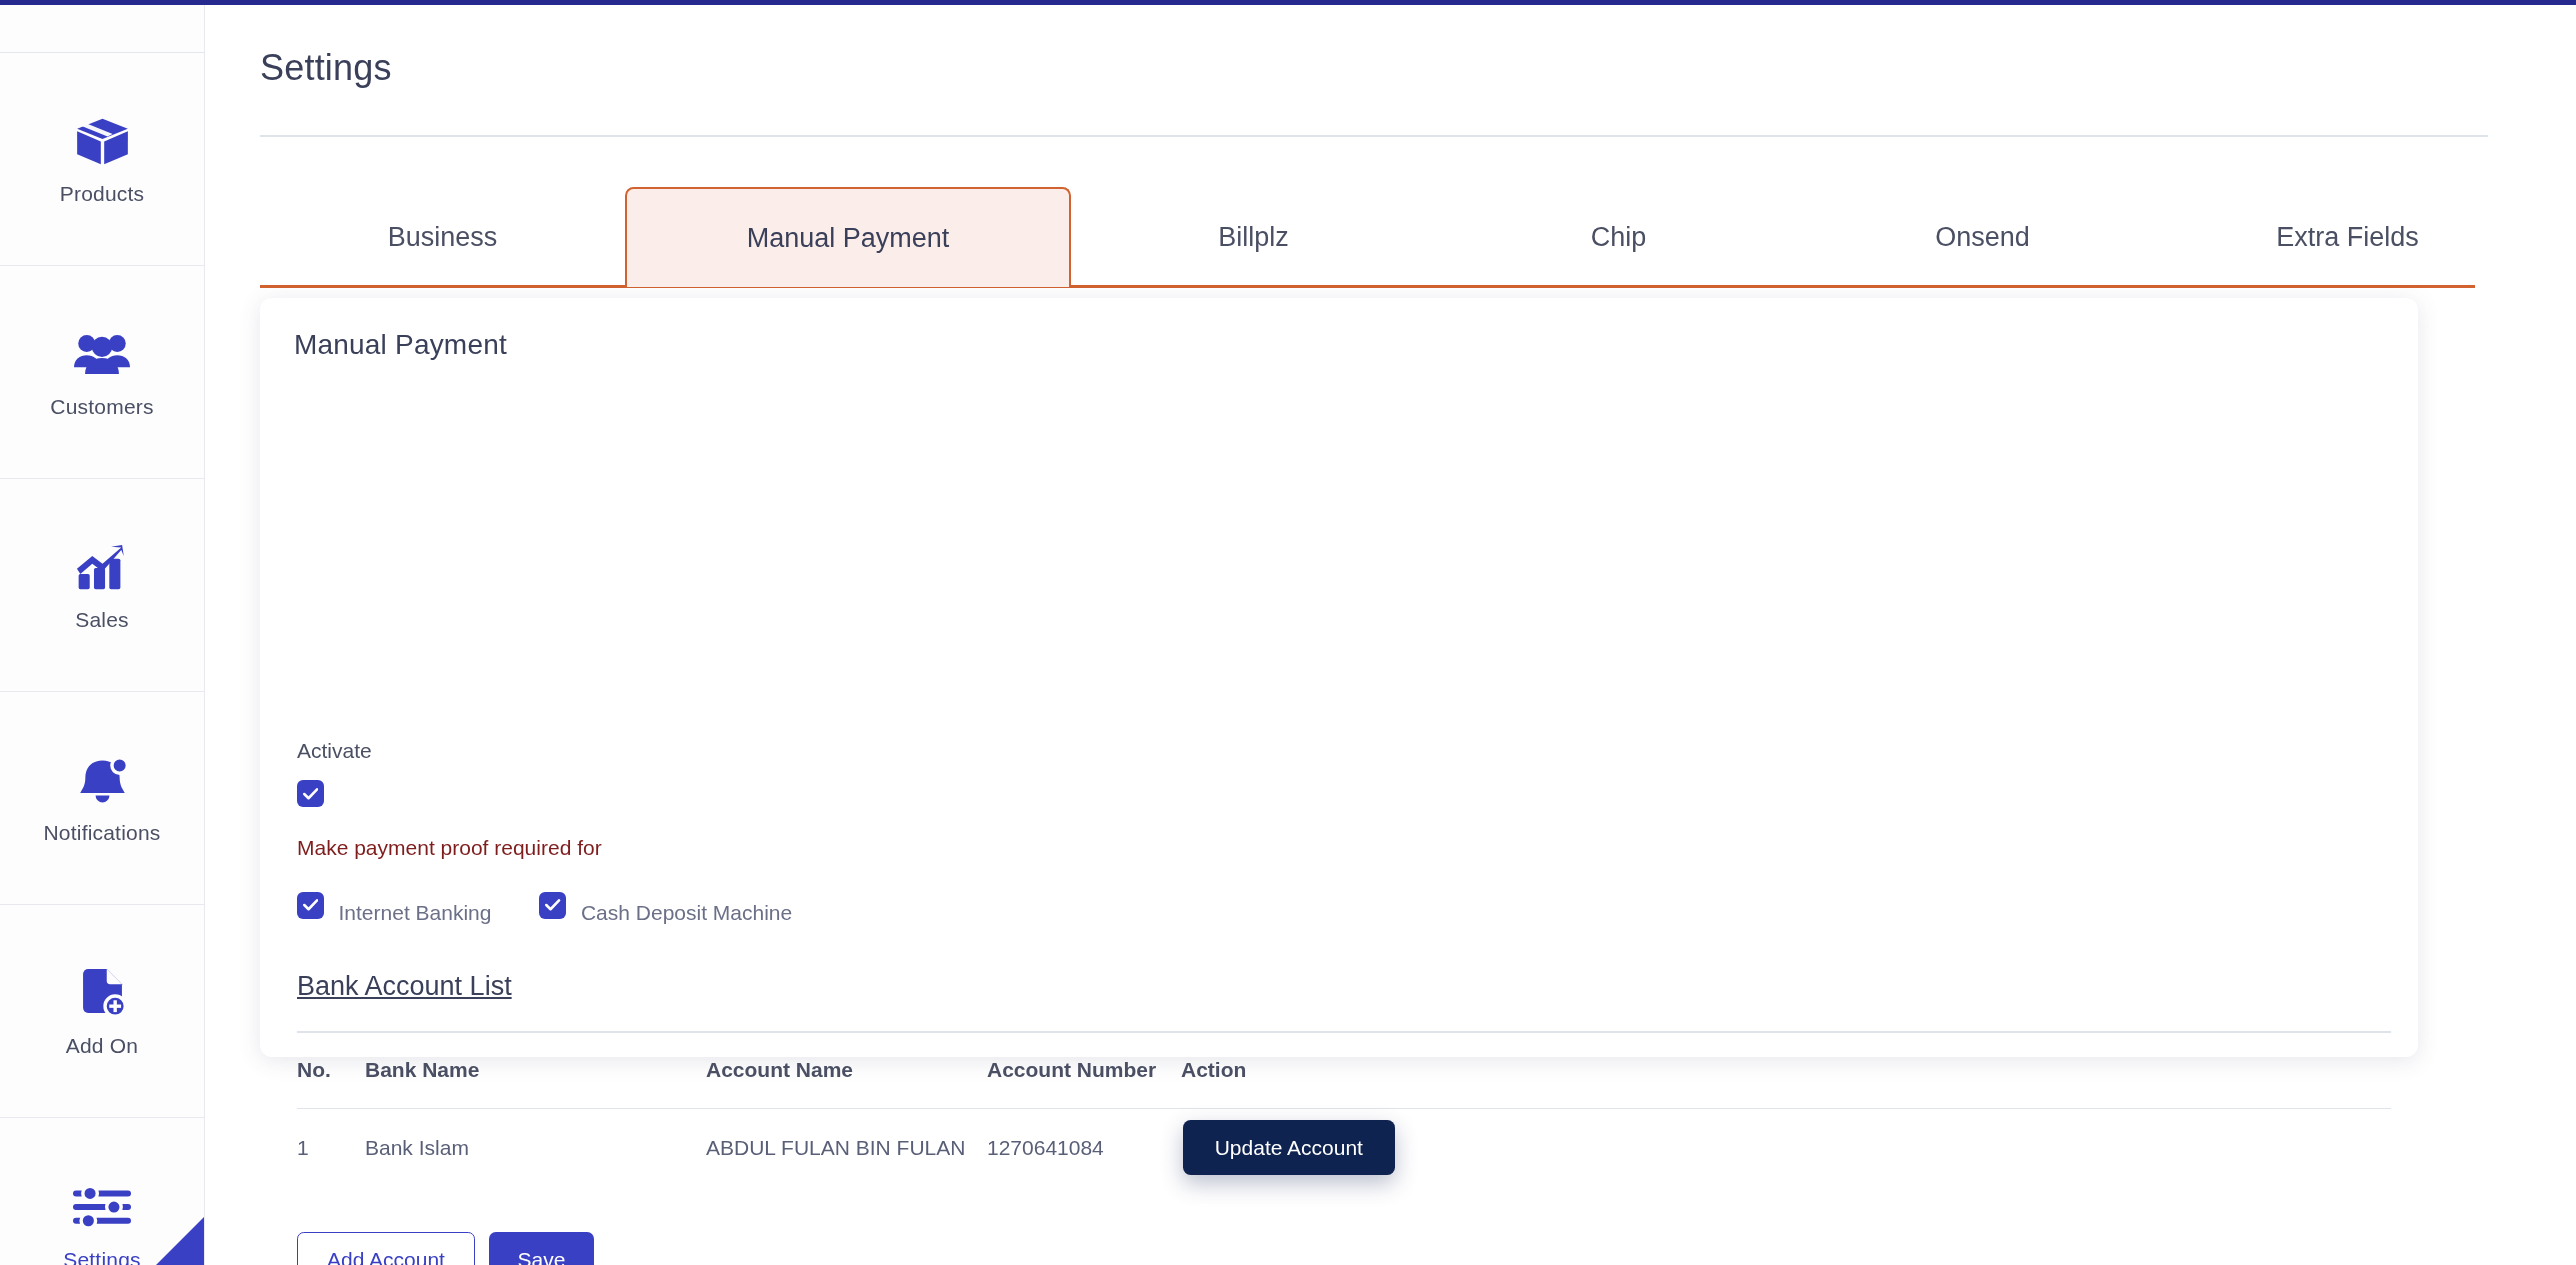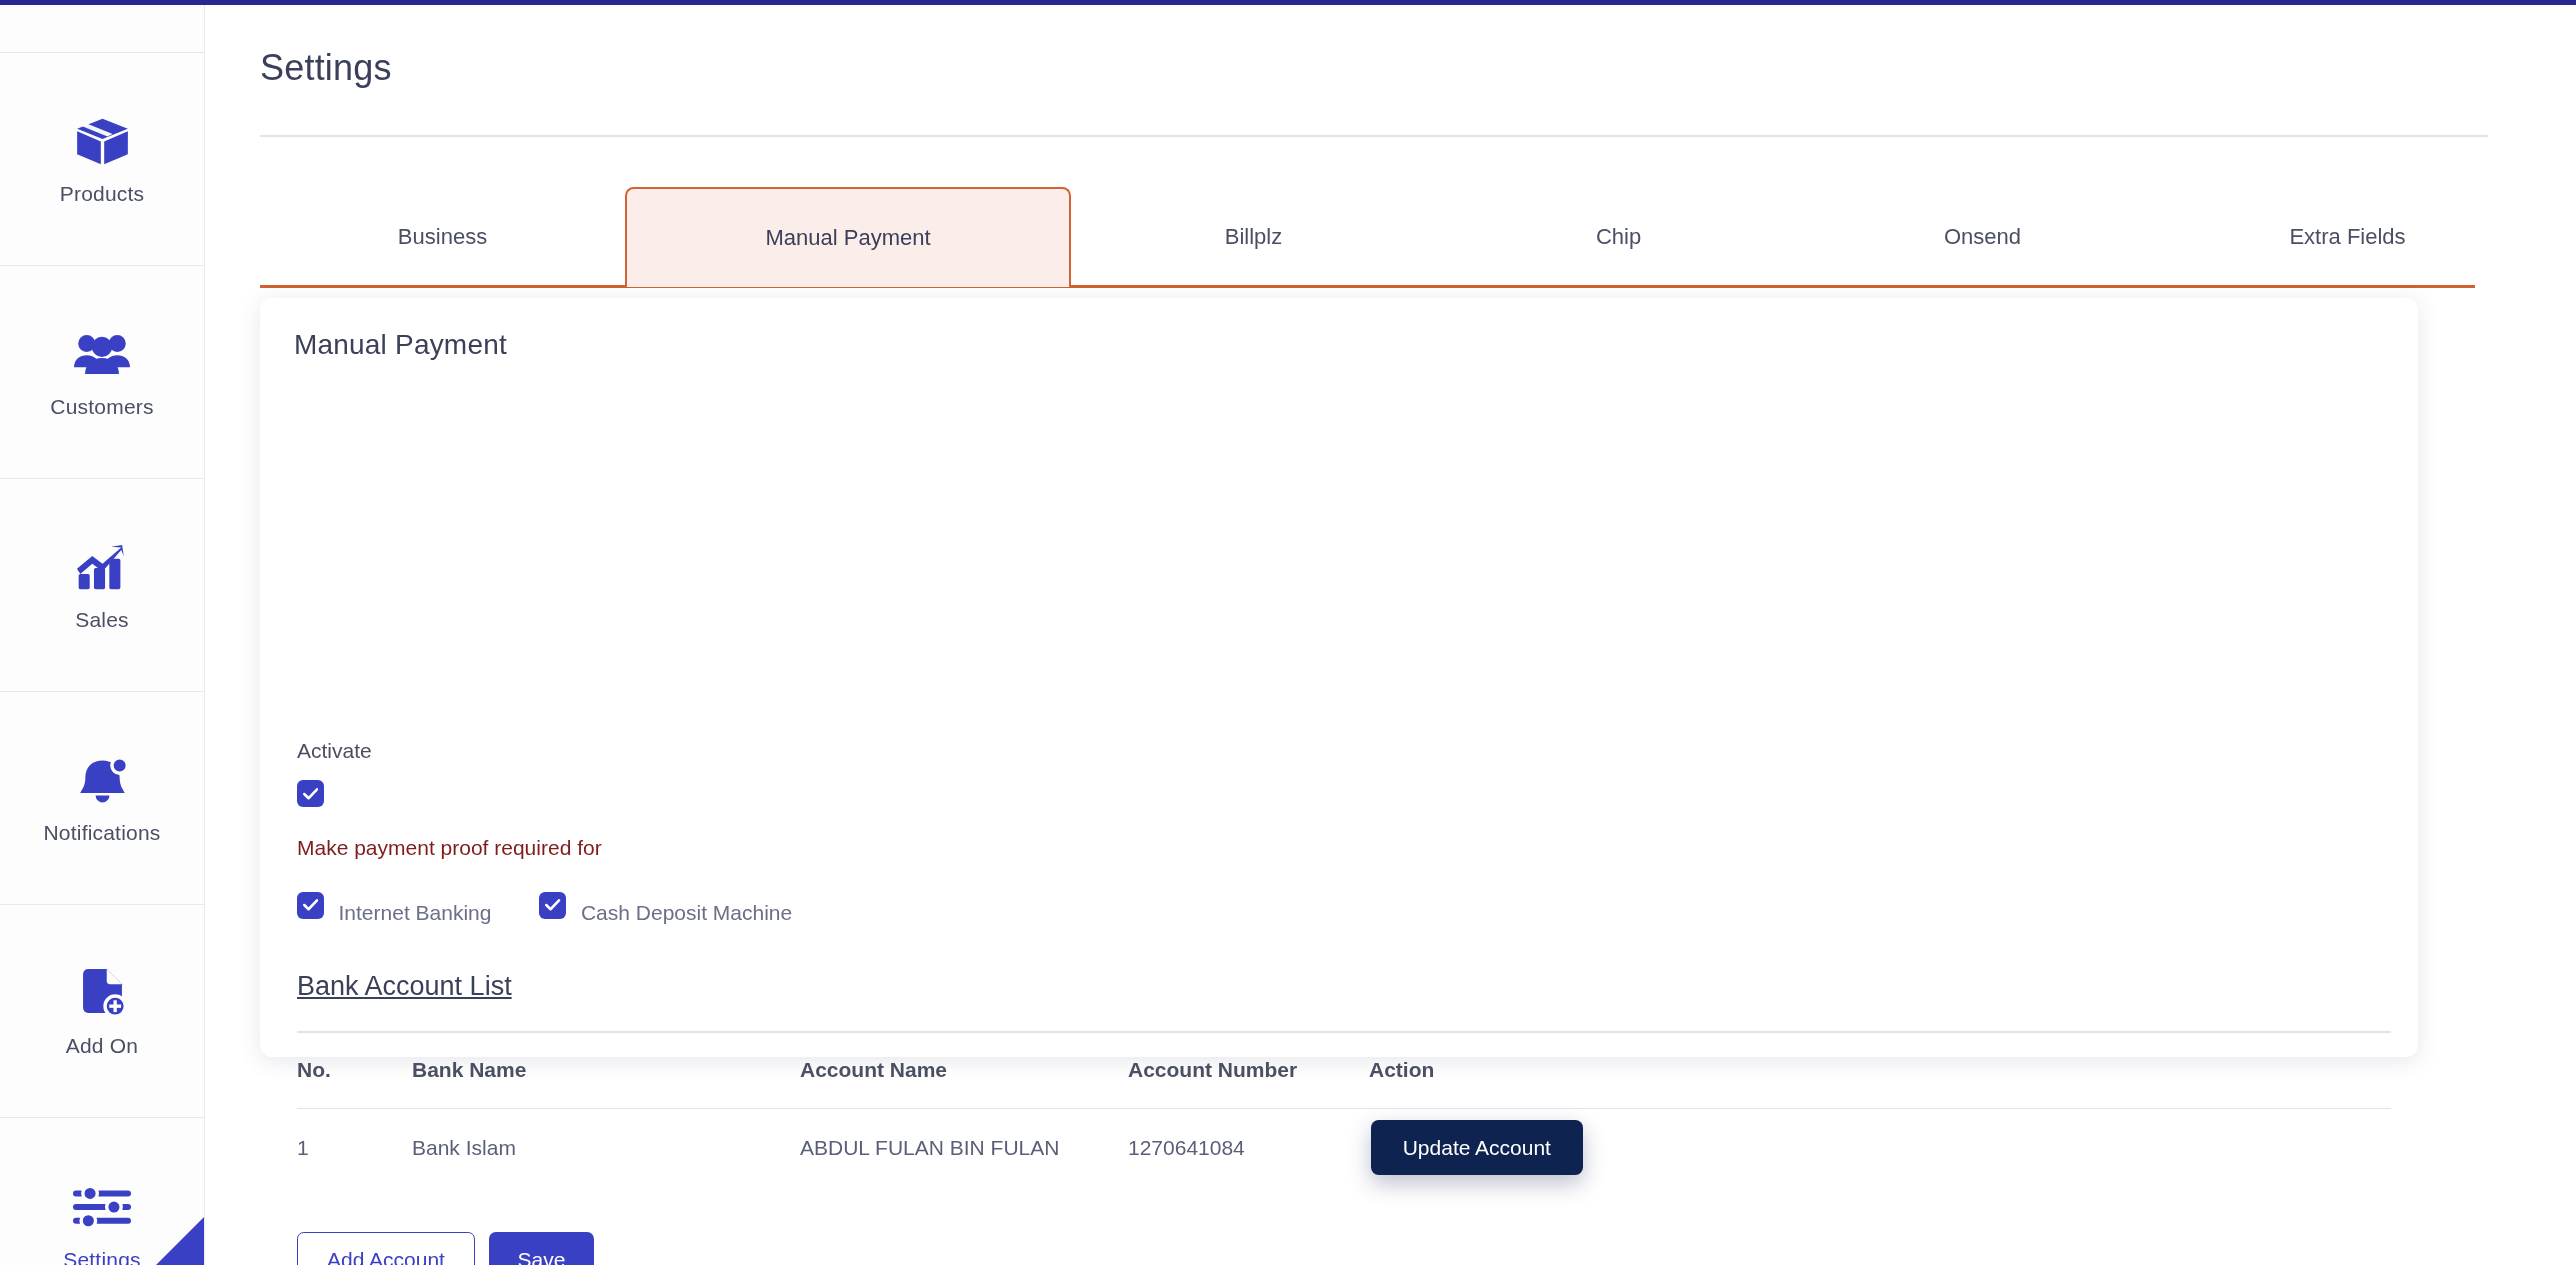--- a/index.html
+++ b/index.html
@@ -72,21 +72,21 @@
     position: absolute; left: 260px; top: 187px;
     width: 2215px; height: 100px;
   }
   .tab-underline {
     position: absolute; left: 260px; top: 285px;
     width: 2215px; height: 2.6px; background: #d2622f;
   }
   .tab {
     position: absolute; top: 0; height: 100px;
     display: flex; align-items: center; justify-content: center;
-    font-size: 22px; color: #4a4f63;
+    font-size: 27px; color: #4a4f63;
     cursor: pointer;
     background: transparent;
   }
   .tab.active {
     background: #fbeeea;
     border: 2.6px solid #d2622f;
     border-bottom: none;
     border-radius: 8.5px 8.5px 0 0;
     color: #3b405a;
     z-index: 3;
@@ -132,21 +132,21 @@
   .proof-row .gap { width: 19px; }
   .proof-txt { font-size: 21px; color: #6b6f88; white-space: nowrap; margin-top: 16px; }
 
   
   .sec-title {
     position: absolute; left: 37px; top: 673px;
     font-size: 27px; color: #3b405a; text-decoration: underline;
   }
   .tbl { position: absolute; left: 37px; top: 733px; width: 2094px; }
   .tbl-rule { height: 1.7px; background: #dfe3ea; }
-  .thead, .trow { display: flex; align-items: center; gap: 47px; }
+  .thead, .trow { display: flex; align-items: center; }
   .thead { height: 75px; }
   .trow { height: 77px; }
   .c-no    { width: 68px; }
   .c-bank  { width: 341px; }
   .c-acct  { width: 281px; }
   .c-num   { width: 194px; }
   .c-act   { flex: 1; }
   .th { font-size: 21px; color: #4a4f63; font-weight: bold; }
   .td { font-size: 21px; color: #5a5f78; font-weight: 400; }
 

